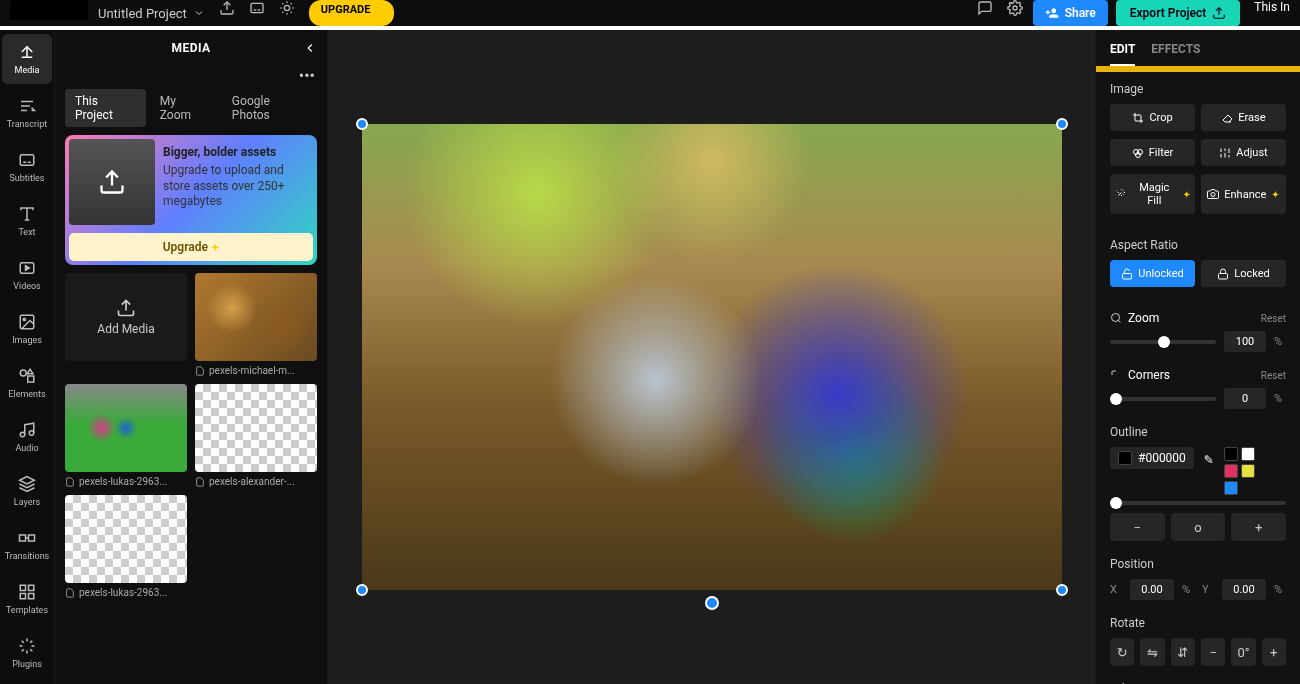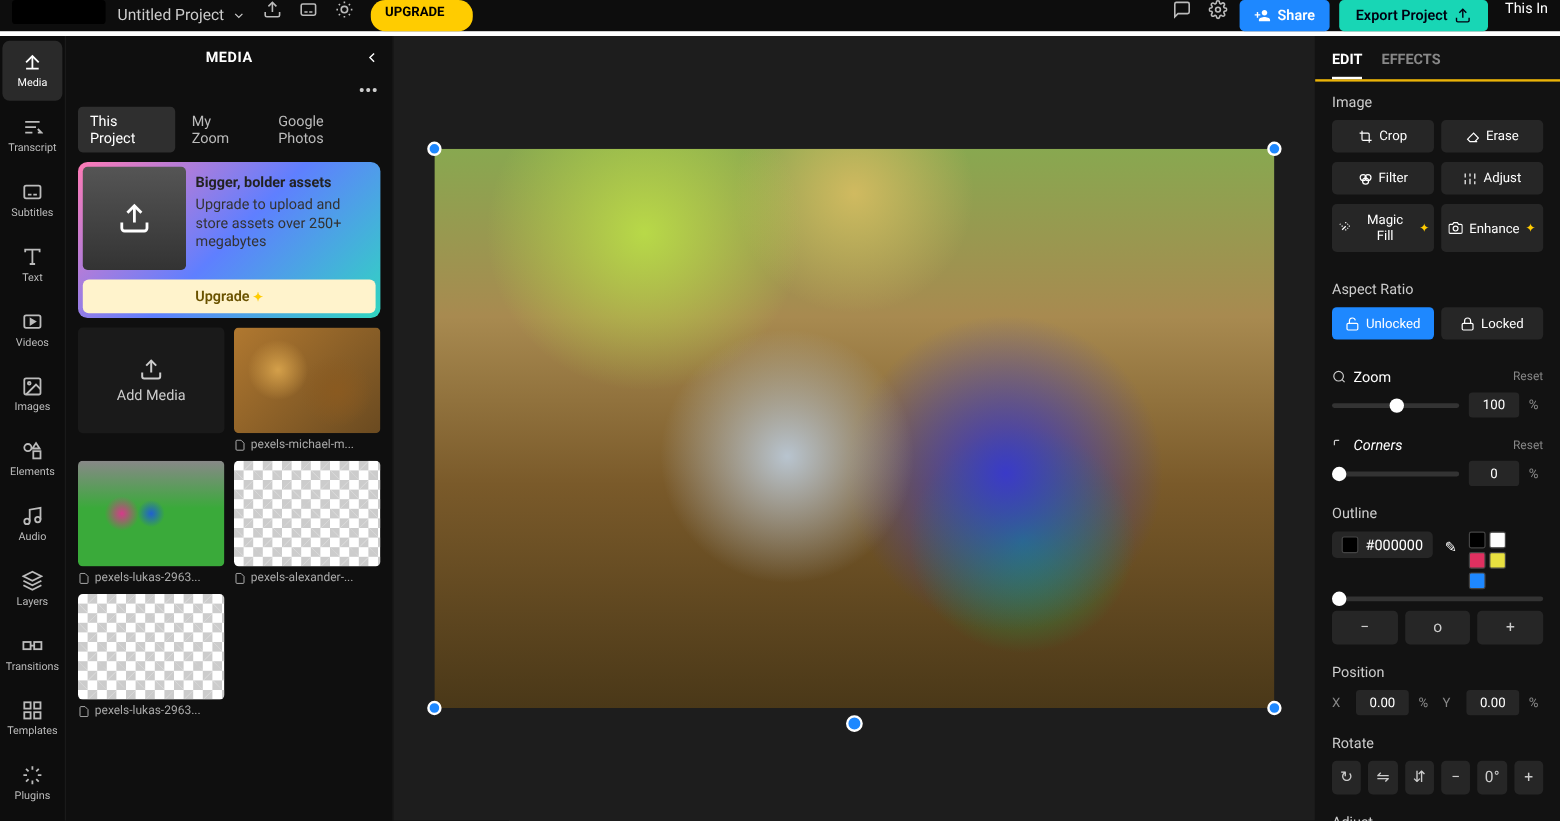--- a/index.html
+++ b/index.html
@@ -63,21 +63,21 @@
   linear-gradient(180deg, #88a850 0%, #a88a50 30%, #7a5a2a 60%, #4a3818 100%);
   background-blend-mode: normal;
 }
 .handle { width: 12px; height: 12px; background: #1e88ff; border: 2px solid #fff; border-radius: 50%; position: absolute; cursor: pointer; }
 .h-tl { top: -6px; left: -6px; } .h-tr { top: -6px; right: -6px; } .h-bl { bottom: -6px; left: -6px; } .h-br { bottom: -6px; right: -6px; }
 .h-rotate { bottom: -20px; left: 50%; transform: translateX(-50%); width: 14px; height: 14px; background: #1e88ff; }
 
 
 .props { width: 205px; background: #121212; border-left: 1px solid #1a1a1a; overflow-y: auto; font-size: 12px; }
 .props::-webkit-scrollbar { width: 6px; } .props::-webkit-scrollbar-thumb { background: #333; }
-.ptabs { display: flex; gap: 16px; padding: 12px 14px 0; border-bottom: 2px solid #eab308; }
+.ptabs { display: flex; gap: 16px; padding: 12px 14px 0; border-bottom: 6px solid #eab308; }
 .ptab { font-size: 12px; font-weight: 700; color: #888; padding-bottom: 8px; cursor: pointer; }
 .ptab.active { color: #fff; border-bottom: 2px solid #fff; }
 .section { padding: 10px 14px 6px; }
 .section-title { font-size: 12px; color: #ccc; margin-bottom: 8px; }
 .btn-row { display: flex; gap: 6px; margin-bottom: 8px; }
 .pbtn { flex: 1; background: #262626; border: none; color: #fff; padding: 7px 4px; border-radius: 4px; font-size: 11px; display: flex; align-items: center; justify-content: center; gap: 5px; cursor: pointer; }
 .pbtn.active { background: #1e88ff; }
 .slider-row { display: flex; align-items: center; gap: 8px; margin-top: 6px; }
 .slider { flex: 1; height: 4px; background: #333; border-radius: 2px; position: relative; cursor: pointer; }
 .slider-thumb { width: 12px; height: 12px; background: #fff; border-radius: 50%; position: absolute; top: -4px; }
@@ -448,21 +448,21 @@
       <div class="slider-row">
         <div class="slider">
             <div class="slider-thumb" style="left:45%"></div>
           </div>
         <div class="valbox">100</div>
         <span class="pct">%</span>
       </div>
     </div>
     <div class="section">
       <div class="label-row">
-        <span style="display:flex;align-items:center;gap:6px;font-style:italic;">
+        <span style="display:flex;align-items:center;gap:6px;">
             <svg width="12" height="12" viewBox="0 0 24 24" fill="none" stroke="#ccc" stroke-width="2">
               <path d="M4 12V6a2 2 0 0 1 2-2h6"></path>
             </svg>
             <span>Corners</span>
           </span>
         <span class="reset">Reset</span>
       </div>
       <div class="slider-row">
         <div class="slider">
             <div class="slider-thumb" style="left:0%"></div>

